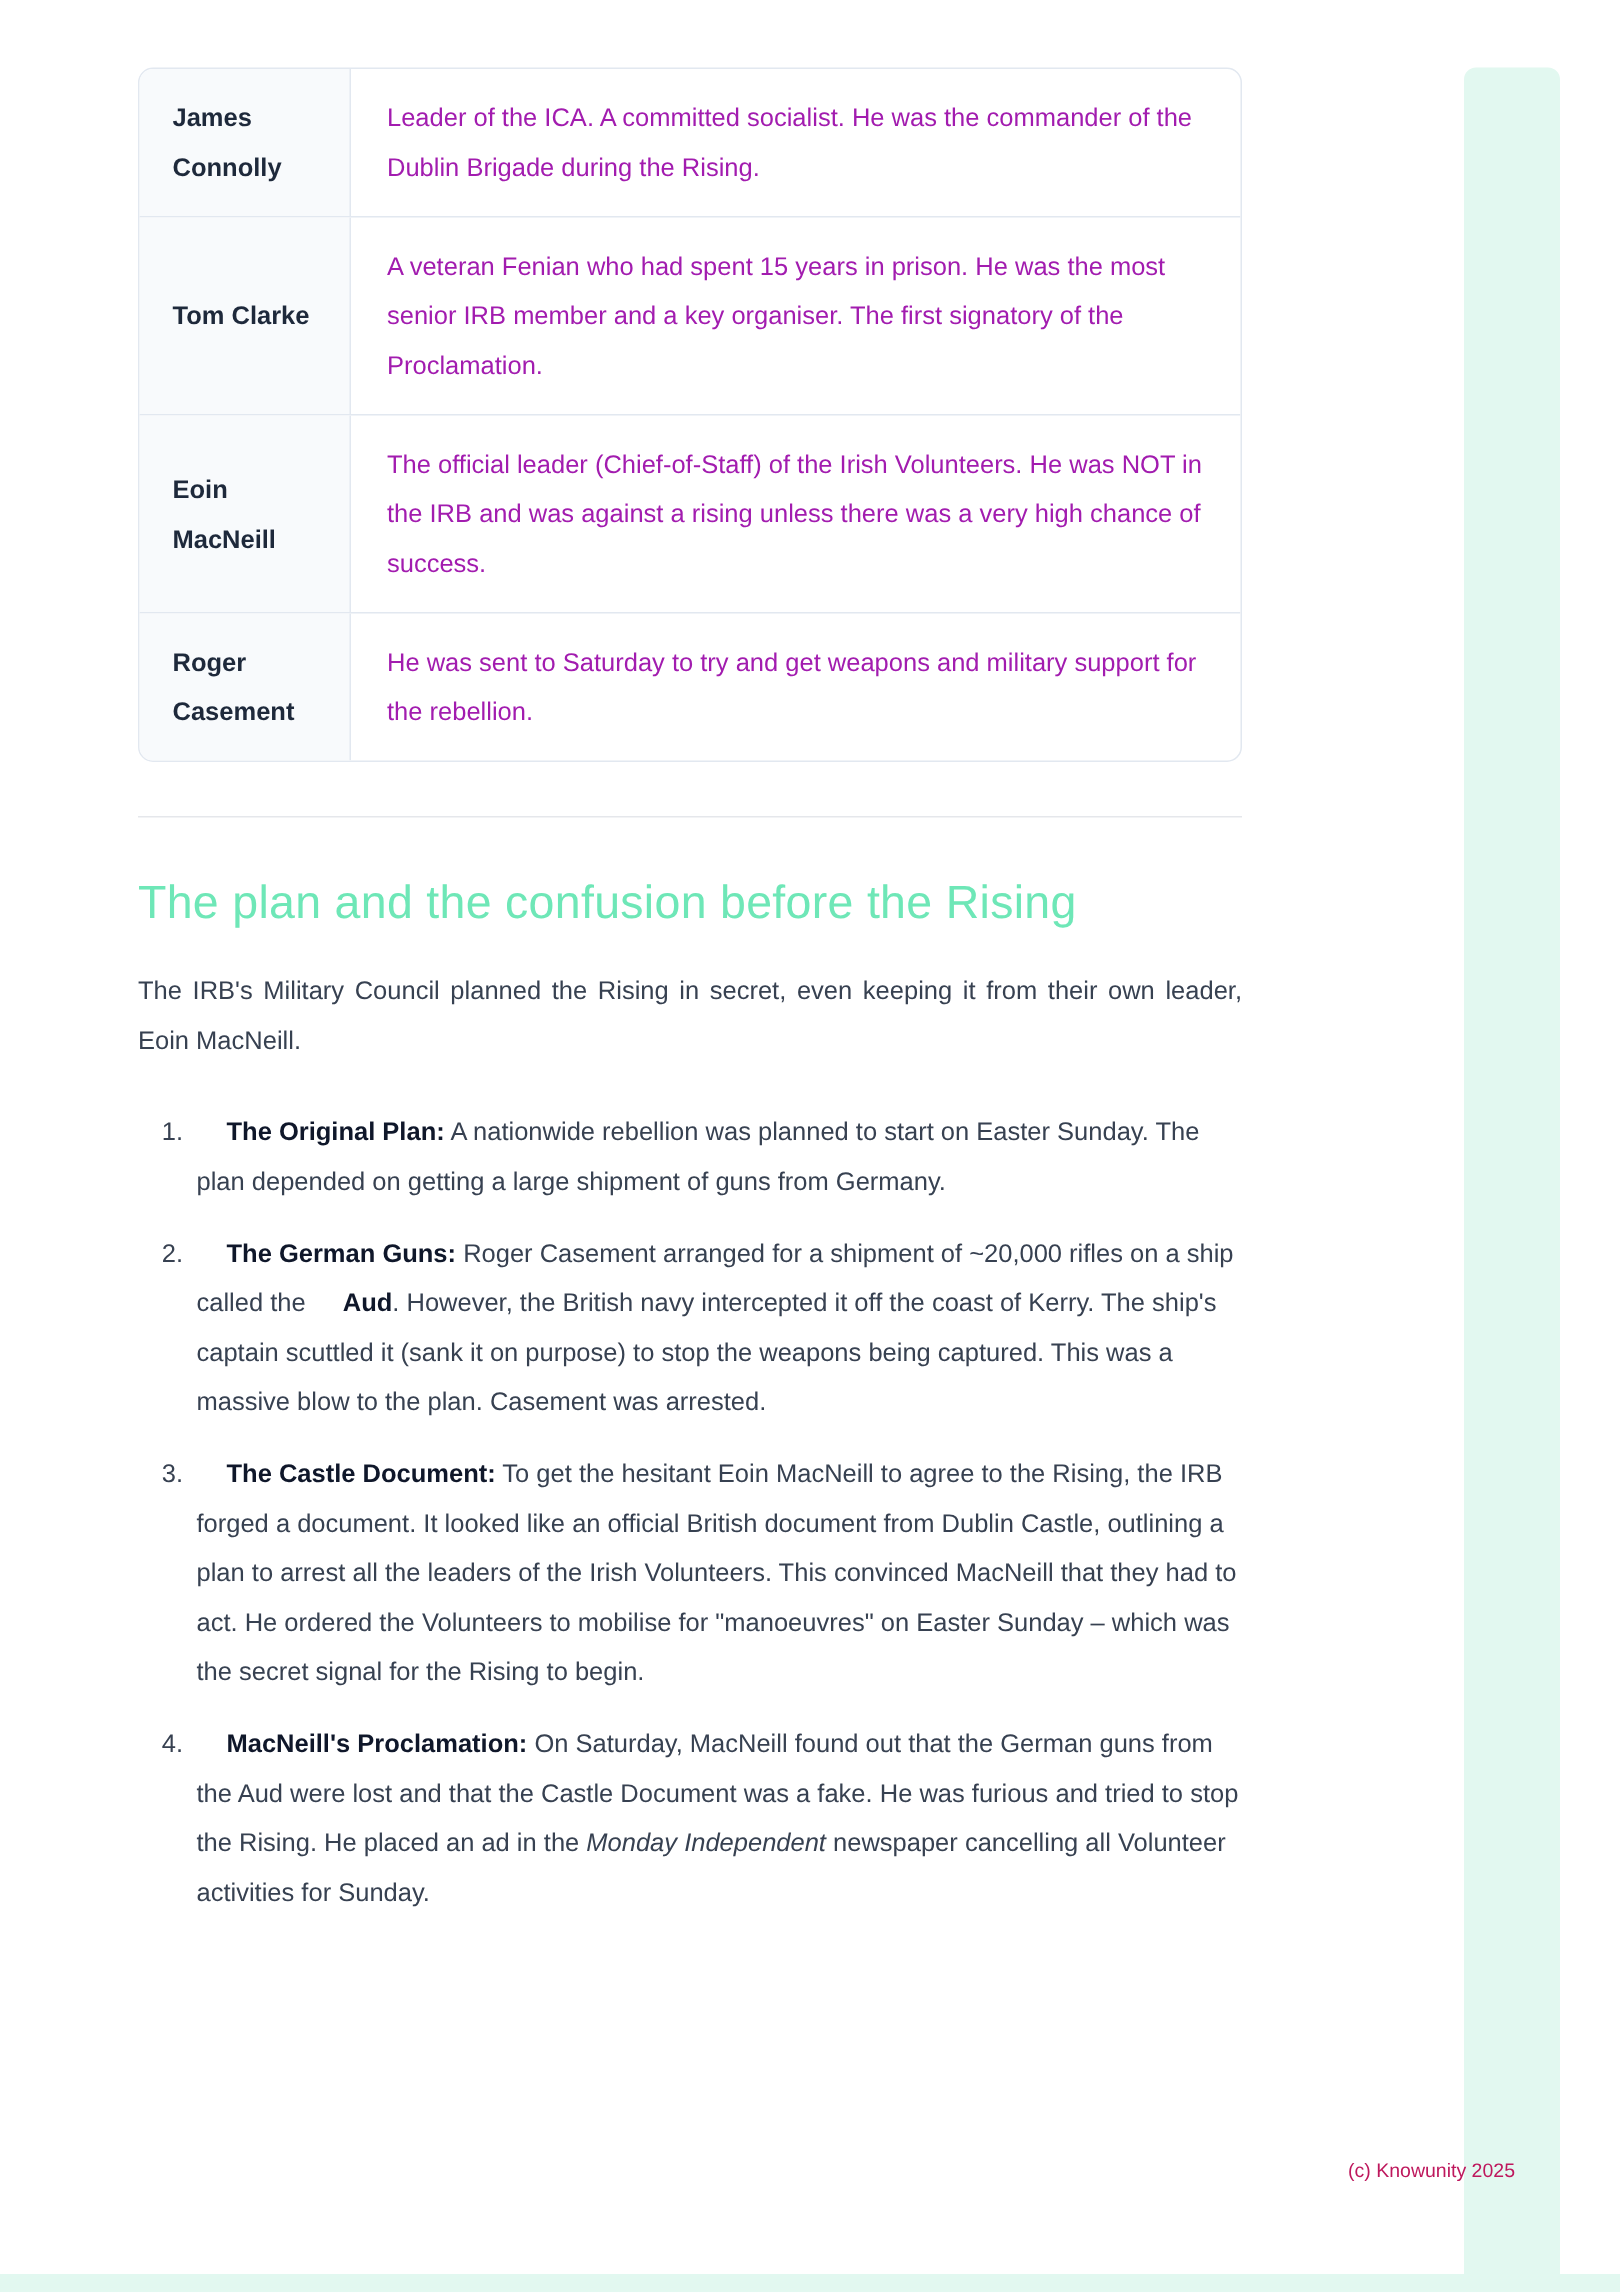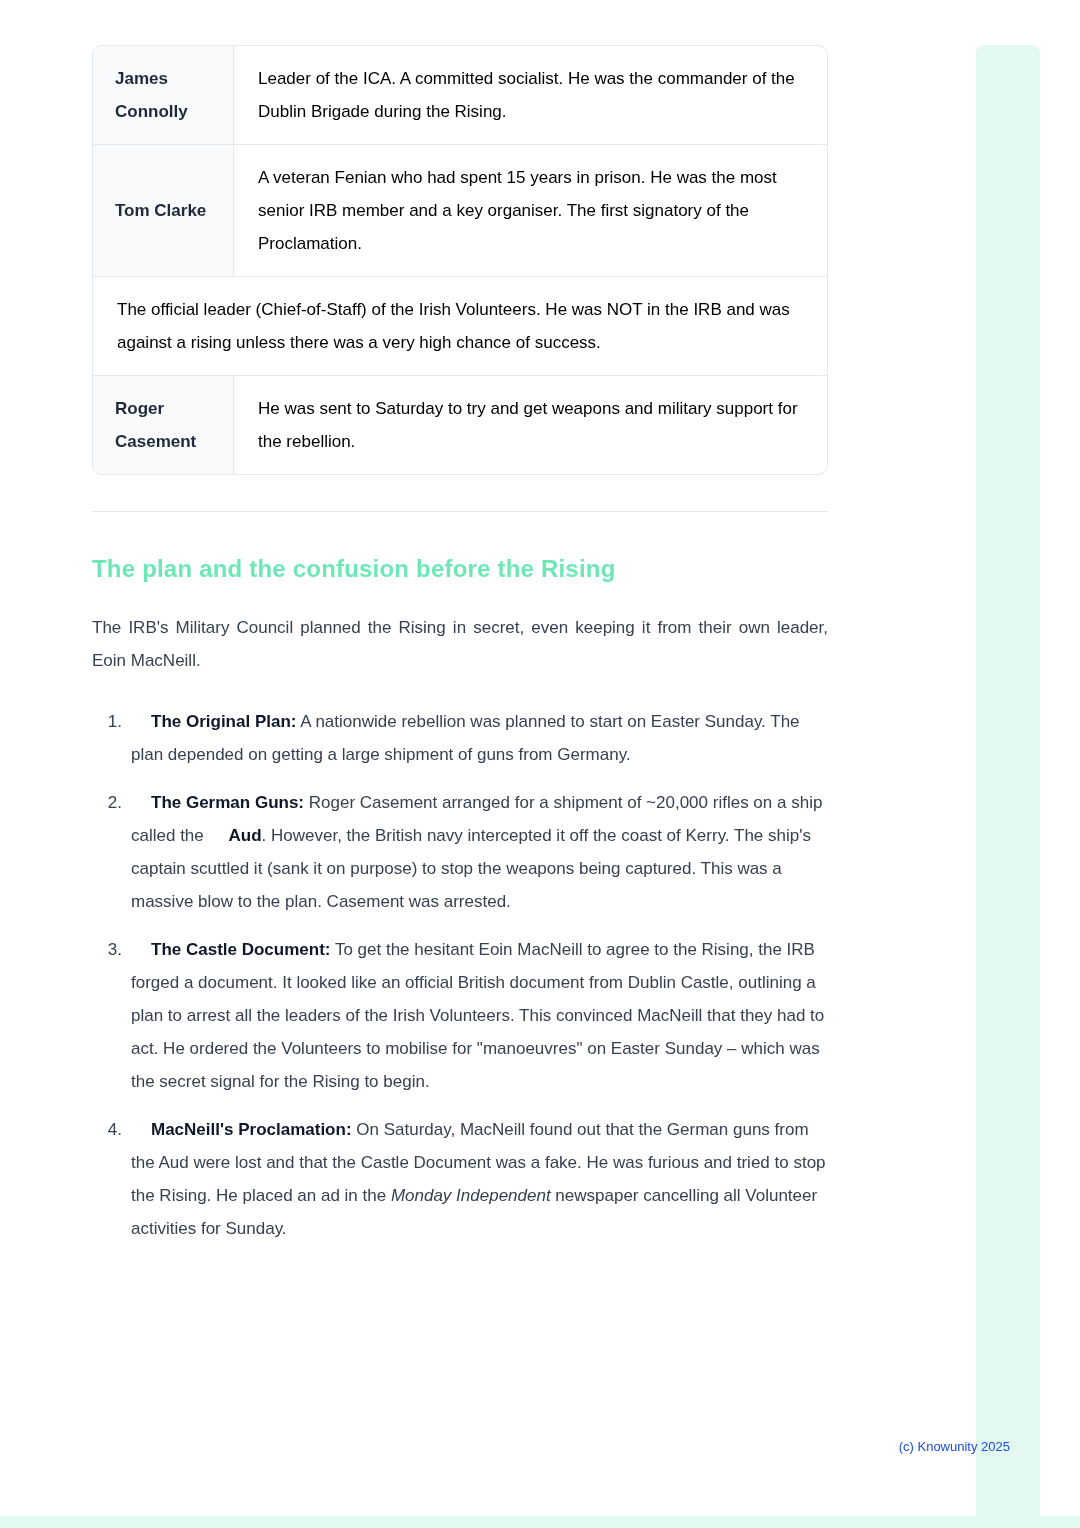--- a/index.html
+++ b/index.html
@@ -59,33 +59,33 @@
     color: #1e293b;
     padding: 16px 22px;
     display: flex;
     align-items: center;
   }
   .tdesc {
     flex: 1;
     padding: 16px 24px;
     display: flex;
     align-items: center;
-    color: #000000;
+    color: #a21caf;
   }
   
   .divider {
     border: none;
     border-top: 1px solid #e5e7eb;
     margin: 36px 0 0 0;
   }
   .heading {
     color: #6ee7b7;
-    font-size: 24px;
+    font-size: 31px;
     line-height: 34px;
-    font-weight: 700;
+    font-weight: 400;
     margin: 40px 0 0 0;
     letter-spacing: 0.2px;
   }
   .intro {
     margin: 25px 0 0 0;
     text-align: justify;
   }
   
   .olist { margin-top: 28px; }
   .oitem {
@@ -101,21 +101,21 @@
   .otext { flex: 1; }
   .b { font-weight: 700; color: #0f172a; margin-left: 20px; }
   .i { font-style: italic; }
   
   .watermark {
     position: absolute;
     top: 1438px;
     right: 70px;
     font-size: 13px;
     line-height: 18px;
-    color: #1d4ed8;
+    color: #be185d;
   }
 </style>
 </head>
 <body>
 
 <div class="page">
 
   <div class="side-accent"></div>
   <div class="bottom-accent"></div>
 
@@ -124,20 +124,21 @@
     <div class="leaders-table">
       <div class="trow">
         <div class="tname">James Connolly</div>
         <div class="tdesc">Leader of the ICA. A committed socialist. He was the commander of the Dublin Brigade during the Rising.</div>
       </div>
       <div class="trow">
         <div class="tname">Tom Clarke</div>
         <div class="tdesc">A veteran Fenian who had spent 15 years in prison. He was the most senior IRB member and a key organiser. The first signatory of the Proclamation.</div>
       </div>
       <div class="trow">
+        <div class="tname">Eoin MacNeill</div>
         <div class="tdesc">The official leader (Chief-of-Staff) of the Irish Volunteers. He was NOT in the IRB and was against a rising unless there was a very high chance of success.</div>
       </div>
       <div class="trow">
         <div class="tname">Roger Casement</div>
         <div class="tdesc">He was sent to Saturday to try and get weapons and military support for the rebellion.</div>
       </div>
     </div>
 
     <hr class="divider">
 

